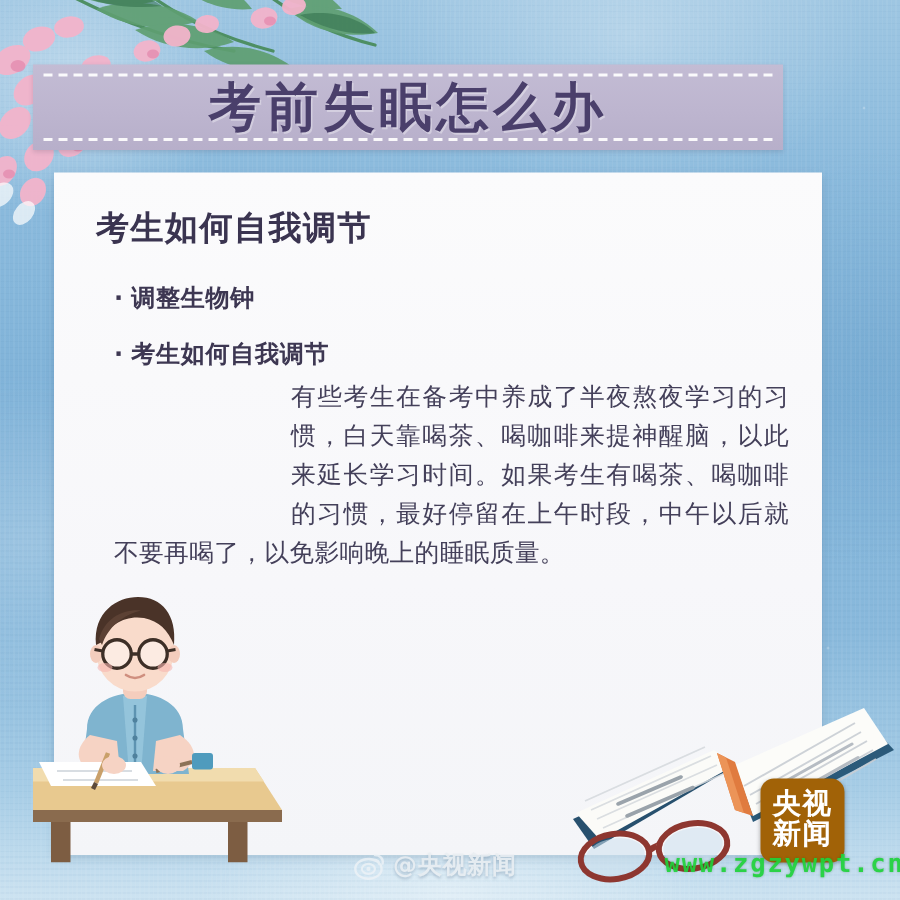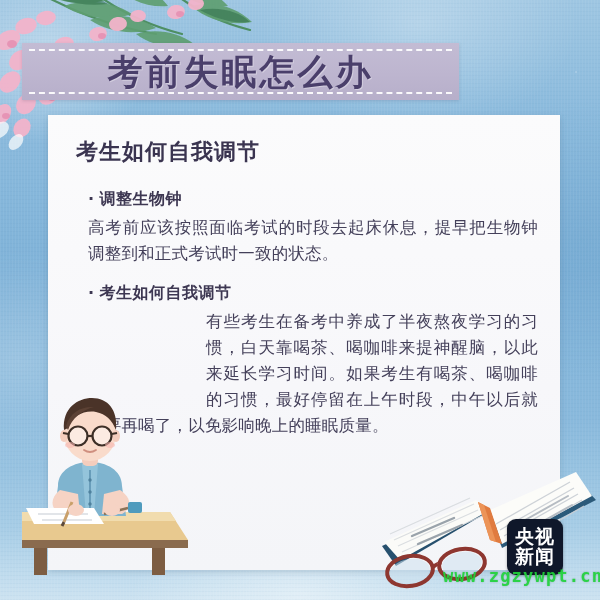--- a/index.html
+++ b/index.html
@@ -36,34 +36,34 @@
       radial-gradient(1.2px 1.2px at 18% 80%,rgba(255,255,255,.7),transparent),
       radial-gradient(1.4px 1.4px at 70% 88%,rgba(255,255,255,.6),transparent),
       radial-gradient(1.2px 1.2px at 96% 12%,rgba(255,255,255,.8),transparent),
       radial-gradient(1.3px 1.3px at 55% 36%,rgba(255,255,255,.55),transparent);}
 
   
   .floral{position:absolute;left:-14px;top:-18px;width:300px;height:175px;}
   .floral svg{display:block;}
 
   
-  .banner{position:absolute;left:22px;top:43px;width:437px;height:57px;
+  .banner{position:absolute;left:22px;top:43px;width:500px;height:57px;
     background:linear-gradient(180deg,#c3bcd4 0%,#bdb5cf 55%,#b7afca 100%);
     box-shadow:0 1px 3px rgba(60,60,90,.18);}
   .banner:before,.banner:after{content:"";position:absolute;left:7px;right:7px;height:0;
     border-top:2px dashed rgba(255,255,255,.92);}
   .banner:before{top:6px;}
   .banner:after{bottom:6px;}
   .banner-title{position:absolute;left:0;right:0;top:50%;transform:translateY(-50%);
     text-align:center;font-size:35px;font-weight:bold;letter-spacing:3px;
     color:#4a3f6b;text-shadow:1px 1px 0 rgba(255,255,255,.35);
     font-family:"DejaVu Sans","Liberation Sans",sans-serif;}
 
   
-  .card{position:absolute;left:48px;top:115px;width:512px;height:455px;
+  .card{position:absolute;left:36px;top:115px;width:512px;height:455px;
     background:linear-gradient(180deg,#fbfbfc 0%,#f7f7fa 60%,#f4f5f8 100%);
     box-shadow:0 2px 6px rgba(40,70,100,.18);}
   .card-inner{position:absolute;left:28px;right:22px;top:22px;}
 
   .card-heading{font-size:22px;font-weight:bold;color:#3a3450;letter-spacing:1px;
     font-family:"DejaVu Sans","Liberation Sans",sans-serif;margin:0 0 22px 0;}
 
   .sec{margin-bottom:16px;margin-left:12px;}
   .sec-title{font-size:16px;font-weight:bold;color:#3d3752;margin:0 0 5px 0;
     letter-spacing:.5px;font-family:"DejaVu Sans","Liberation Sans",sans-serif;}
@@ -79,21 +79,21 @@
   
   .boy{position:absolute;left:20px;top:390px;width:190px;height:185px;}
   .boy svg{display:block;}
 
   
   .book{position:absolute;left:378px;top:470px;width:222px;height:120px;}
   .book svg{display:block;}
 
   
   .cctv{position:absolute;left:507px;top:519px;width:56px;height:56px;
-    background:#0f172a;border-radius:9px;box-shadow:0 1px 3px rgba(0,0,0,.3);
+    background:#a16207;border-radius:9px;box-shadow:0 1px 3px rgba(0,0,0,.3);
     display:flex;flex-direction:column;align-items:center;justify-content:center;}
   .cctv span{display:block;color:#ffffff;font-size:19px;font-weight:bold;line-height:1.05;
     letter-spacing:1px;font-family:"DejaVu Sans","Liberation Sans",sans-serif;}
 
   
   .weibo{position:absolute;left:236px;top:567px;display:flex;align-items:center;gap:5px;}
   .weibo-ico{width:21px;height:21px;opacity:.8;}
   .weibo-txt{font-size:16px;color:#e9eef2;opacity:.85;letter-spacing:.5px;font-weight:bold;
     text-shadow:0 1px 2px rgba(60,90,120,.35);
     font-family:"DejaVu Sans","Liberation Sans",sans-serif;}
@@ -176,21 +176,20 @@
   <div class="banner">
     <div class="banner-title">考前失眠怎么办</div>
   </div>
 
   <div class="card">
     <div class="card-inner">
       <h2 class="card-heading">考生如何自我调节</h2>
 
       <div class="sec">
         <div class="sec-title"><span class="dot">·</span><span>调整生物钟</span></div>
-        <p class="sec-body">高考前应该按照面临考试的时段去起床休息，提早把生物钟调整到和正式考试时一致的状态。</p>
       </div>
 
       <div class="sec">
         <div class="sec-title"><span class="dot">·</span><span>考生如何自我调节</span></div>
         <div class="wrapshape"></div>
         <p class="sec-body wrap">有些考生在备考中养成了半夜熬夜学习的习惯，白天靠喝茶、喝咖啡来提神醒脑，以此来延长学习时间。如果考生有喝茶、喝咖啡的习惯，最好停留在上午时段，中午以后就不要再喝了，以免影响晚上的睡眠质量。</p>
       </div>
     </div>
   </div>
 
@@ -298,16 +297,26 @@
         <ellipse cx="84" cy="94" rx="20" ry="12" transform="rotate(-9 84 94)"></ellipse>
       </g>
     </svg>
   </div>
 
   <div class="cctv">
     <span>央视</span>
     <span>新闻</span>
   </div>
 
+  <div class="weibo">
+    <svg class="weibo-ico" viewBox="0 0 24 24">
+      <ellipse cx="11" cy="14" rx="10" ry="7.5" fill="none" stroke="#eef3f7" stroke-width="1.8"></ellipse>
+      <ellipse cx="11" cy="14" rx="5" ry="3.8" fill="none" stroke="#eef3f7" stroke-width="1.6"></ellipse>
+      <circle cx="11" cy="14" r="1.6" fill="#eef3f7"></circle>
+      <path d="M16 3.5 C20 3.5,22.5 6.5,21.8 10" fill="none" stroke="#eef3f7" stroke-width="1.8" stroke-linecap="round"></path>
+      <path d="M16 7 C18 7,19.2 8.4,18.9 10" fill="none" stroke="#eef3f7" stroke-width="1.6" stroke-linecap="round"></path>
+    </svg>
+    <span class="weibo-txt">@央视新闻</span>
+  </div>
 
   <div class="urlmark">www.zgzywpt.cn</div>
 
 </div>
 
 </body></html>

